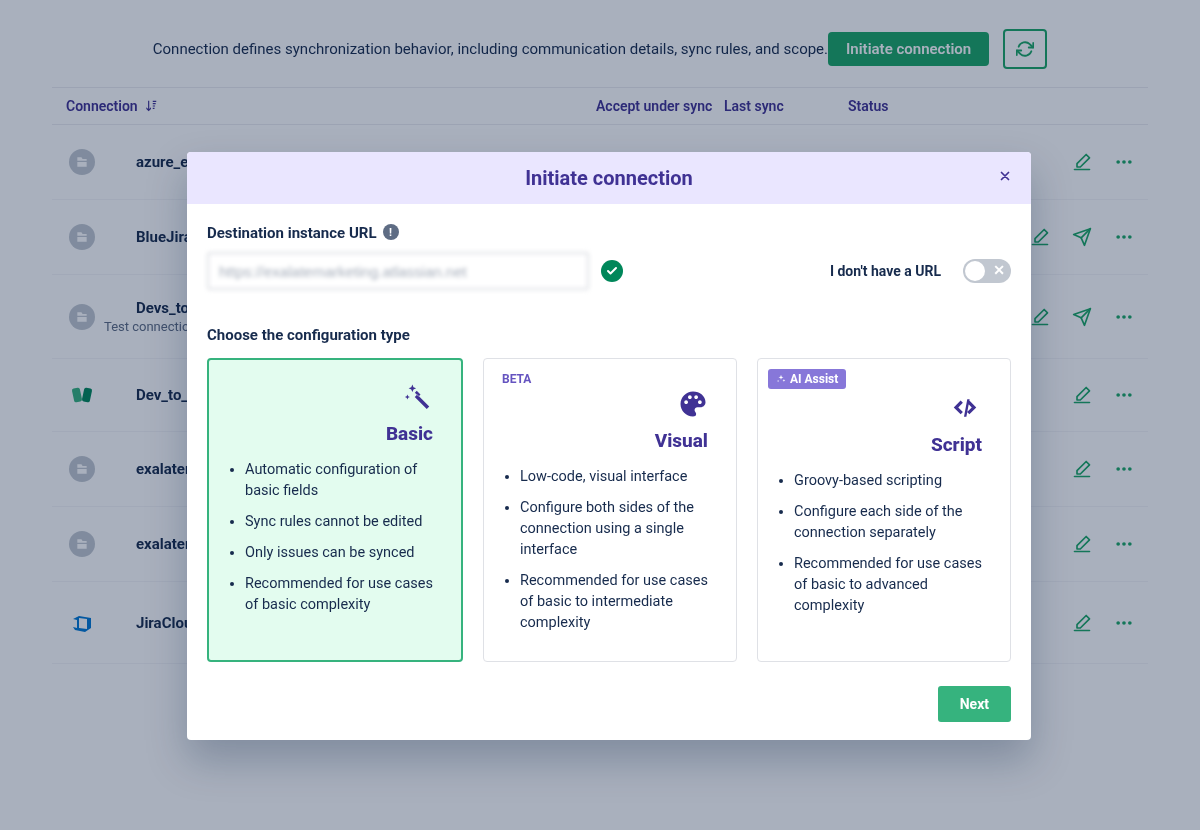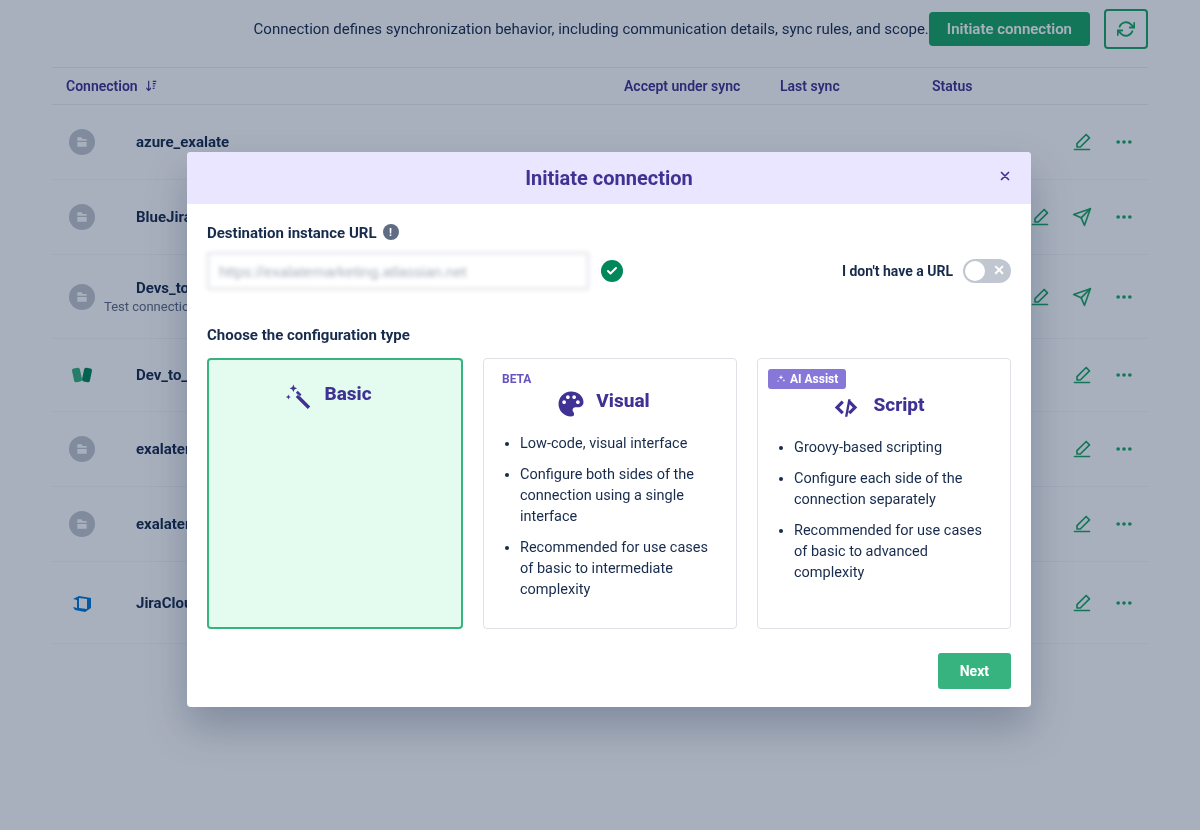--- a/index.html
+++ b/index.html
@@ -1,30 +1,30 @@
 <!DOCTYPE html>
 <html><head>
 <meta charset="utf-8">
 <style>
   * { box-sizing: border-box; }
   html, body { margin:0; padding:0; font-family: -apple-system, BlinkMacSystemFont, "Segoe UI", Roboto, Helvetica, Arial, sans-serif; font-size:14px; color:#172b4d; background:#fff; }
   .page { width:1200px; height:830px; position:relative; overflow:hidden; background:#fff; }
 
   
-  .topbar { display:flex; align-items:center; justify-content:flex-end; padding:9px 52px 18px 52px; }
+  .topbar { display:flex; align-items:center; justify-content:center; padding:29px 52px 18px 52px; }
   .topbar .desc { color:#172b4d; font-size:15px; }
   .top-actions { display:flex; gap:14px; align-items:center; }
   .btn { display:inline-flex; align-items:center; justify-content:center; font-weight:600; font-size:15px; border-radius:4px; padding:8px 18px; cursor:pointer; user-select:none; }
   .btn-primary { background:#1ba766; color:#fff; }
   .btn-outline { background:#fff; color:#1ba766; border:2px solid #1ba766; }
   .btn-icon { width:44px; height:40px; padding:0; }
 
   
   .table { margin:0 52px; border-top:1px solid #ebecf0; }
-  .thead { display:flex; align-items:center; padding:10px 14px; border-bottom:1px solid #ebecf0; font-size:14px;gap:28px; }
+  .thead { display:flex; align-items:center; padding:10px 14px; border-bottom:1px solid #ebecf0; font-size:14px; }
   .th { color:#42526e; font-weight:600; }
   .th.conn { flex:0 0 530px; display:flex; align-items:center; gap:6px; color:#403294; }
   .th.issues { flex:0 0 128px; color:#403294; }
   .th.last { flex:0 0 124px; color:#403294; }
   .th.status { flex:1; color:#403294; }
 
   
   .row { display:flex; align-items:center; padding:24px 14px; border-bottom:1px solid #f4f5f7; }
   .row .icon-slot { width:32px; display:flex; align-items:center; justify-content:center; margin-right:6px; }
   .row .conn-name { font-weight:700; font-size:15px; color:#172b4d;margin-left:32px; }
@@ -48,31 +48,31 @@
   .modal-header { background:#eae6ff; padding:14px 20px; display:flex; align-items:center; justify-content:center; position:relative; }
   .modal-title { font-size:20px; font-weight:700; color:#403294; }
   .modal-close { position:absolute; right:14px; top:12px; width:24px; height:24px; display:flex; align-items:center; justify-content:center; color:#403294; cursor:pointer; font-weight:700; }
   .modal-body { padding:20px 20px 10px 20px; }
   .field-label-row { display:flex; align-items:flex-start; gap:6px; font-weight:700; font-size:15px; margin-bottom:10px; }
   .field-info { width:16px; height:16px; border-radius:50%; background:#5e6c84; color:#fff; font-size:11px; display:flex; align-items:center; justify-content:center; font-weight:700; }
   .url-row { display:flex; align-items:center; gap:12px; justify-content:space-between; }
   .url-left { display:flex; align-items:center; gap:12px; }
   .url-input { width:382px; height:38px; border:2px solid #dfe1e6; border-radius:3px; padding:0 10px; font-size:15px; color:#a5adba; filter:blur(2.2px); }
   .check-circle { width:22px; height:22px; border-radius:50%; background:#00875a; display:flex; align-items:center; justify-content:center; color:#fff; }
-  .no-url { display:flex; align-items:center; gap:10px; font-weight:700; }
+  .no-url { display:flex; align-items:center; gap:22px; font-weight:700; }
   .toggle { width:48px; height:24px; background:#c1c7d0; border-radius:12px; position:relative; }
   .toggle .knob { position:absolute; left:2px; top:2px; width:20px; height:20px; background:#fff; border-radius:50%; }
   .toggle .x { position:absolute; right:6px; top:3px; color:#fff; font-size:14px; font-weight:700; }
 
   .section-label { font-weight:700; font-size:15px; margin:36px 0 14px 0; }
 
   .cards { display:flex; gap:20px; }
   .card { flex:1; border:1px solid #dfe1e6; border-radius:4px; padding:16px 28px 18px 14px; position:relative; min-height:236px; }
   .card.selected { border:2px solid #36b37e; background:#e3fcef; }
-  .card-title-row { display:flex; align-items:flex-start; justify-content:center; gap:10px; margin-bottom:14px; margin-top:6px; }
+  .card-title-row { display:flex; align-items:flex-end; justify-content:center; gap:10px; margin-bottom:14px; margin-top:6px;flex-direction:column; }
   .card-title { font-size:19px; font-weight:800; color:#403294; }
   .badge { position:absolute; left:10px; top:10px; font-size:12px; font-weight:700; padding:3px 8px; border-radius:3px; }
   .badge-beta { color:#6554c0; background:transparent; }
   .badge-ai { background:#8777d9; color:#fff; display:inline-flex; align-items:center; gap:4px; }
   .card ul { margin:0; padding-left:22px; }
   .card li { font-size:14.5px; line-height:1.45; margin-bottom:10px; color:#172b4d; }
   .card-icon { color:#403294; }
 
   .modal-footer { display:flex; justify-content:flex-end; padding:14px 20px 18px 20px; }
   .btn-next { background:#36b37e; color:#fff; font-weight:700; padding:10px 22px; border-radius:3px; cursor:pointer; }
@@ -399,20 +399,26 @@
 
         <div class="card selected">
           <div class="card-title-row">
             <span class="card-icon">
               <svg width="30" height="30" viewBox="0 0 24 24" fill="#403294">
                   <path d="M7.5 2l.9 2.1L10.5 5l-2.1.9L7.5 8l-.9-2.1L4.5 5l2.1-.9L7.5 2zm-4 8l.6 1.4L5.5 12l-1.4.6L3.5 14l-.6-1.4L1.5 12l1.4-.6.6-1.4zM21 19.6L11.4 10l-2 2L19 21.6l2-2zM11 7l3 3-1.5 1.5-3-3L11 7z"></path>
                 </svg>
             </span>
             <span class="card-title">Basic</span>
           </div>
+          <ul>
+            <li>Automatic configuration of basic fields</li>
+            <li>Sync rules cannot be edited</li>
+            <li>Only issues can be synced</li>
+            <li>Recommended for use cases of basic complexity</li>
+          </ul>
         </div>
 
         <div class="card">
           <span class="badge badge-beta">BETA</span>
           <div class="card-title-row" style="margin-top:14px;">
             <span class="card-icon">
               <svg width="30" height="30" viewBox="0 0 24 24" fill="#403294">
                   <path d="M12 2C6.49 2 2 6.49 2 12c0 5.51 4.49 10 10 10 1.38 0 2.5-.5 2.5-2 0-.65-.25-1.23-.65-1.67-.39-.43-.6-.98-.6-1.58C13.25 15.56 14.31 14.5 15.5 14.5H18c2.21 0 4-1.79 4-4C22 5.81 17.52 2 12 2zM6.5 12c-.83 0-1.5-.67-1.5-1.5S5.67 9 6.5 9 8 9.67 8 10.5 7.33 12 6.5 12zm3-4C8.67 8 8 7.33 8 6.5S8.67 5 9.5 5s1.5.67 1.5 1.5S10.33 8 9.5 8zm5 0c-.83 0-1.5-.67-1.5-1.5S13.67 5 14.5 5s1.5.67 1.5 1.5S15.33 8 14.5 8zm3 4c-.83 0-1.5-.67-1.5-1.5S16.67 9 17.5 9s1.5.67 1.5 1.5-.67 1.5-1.5 1.5z"></path>
                 </svg>
             </span>

